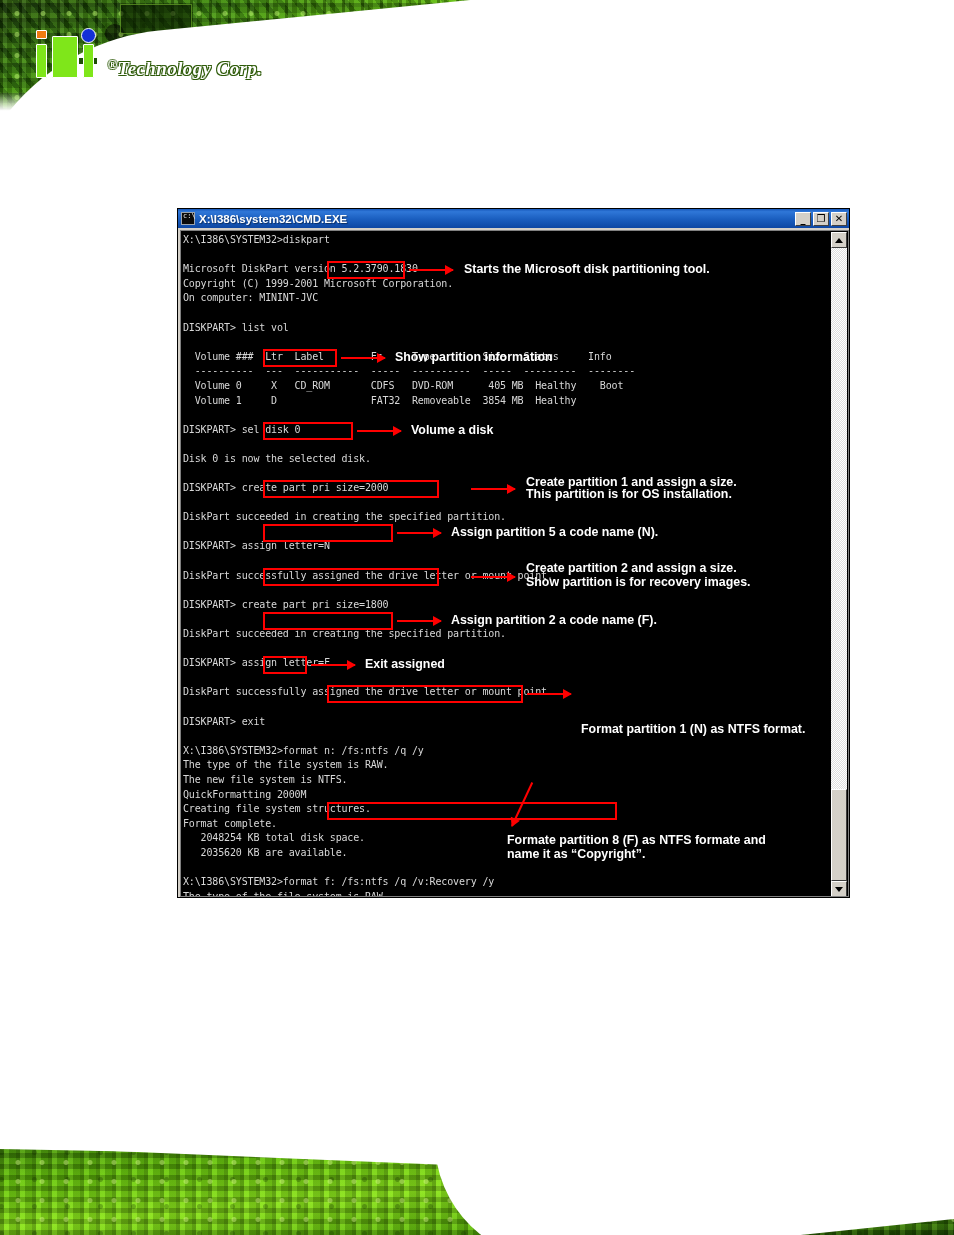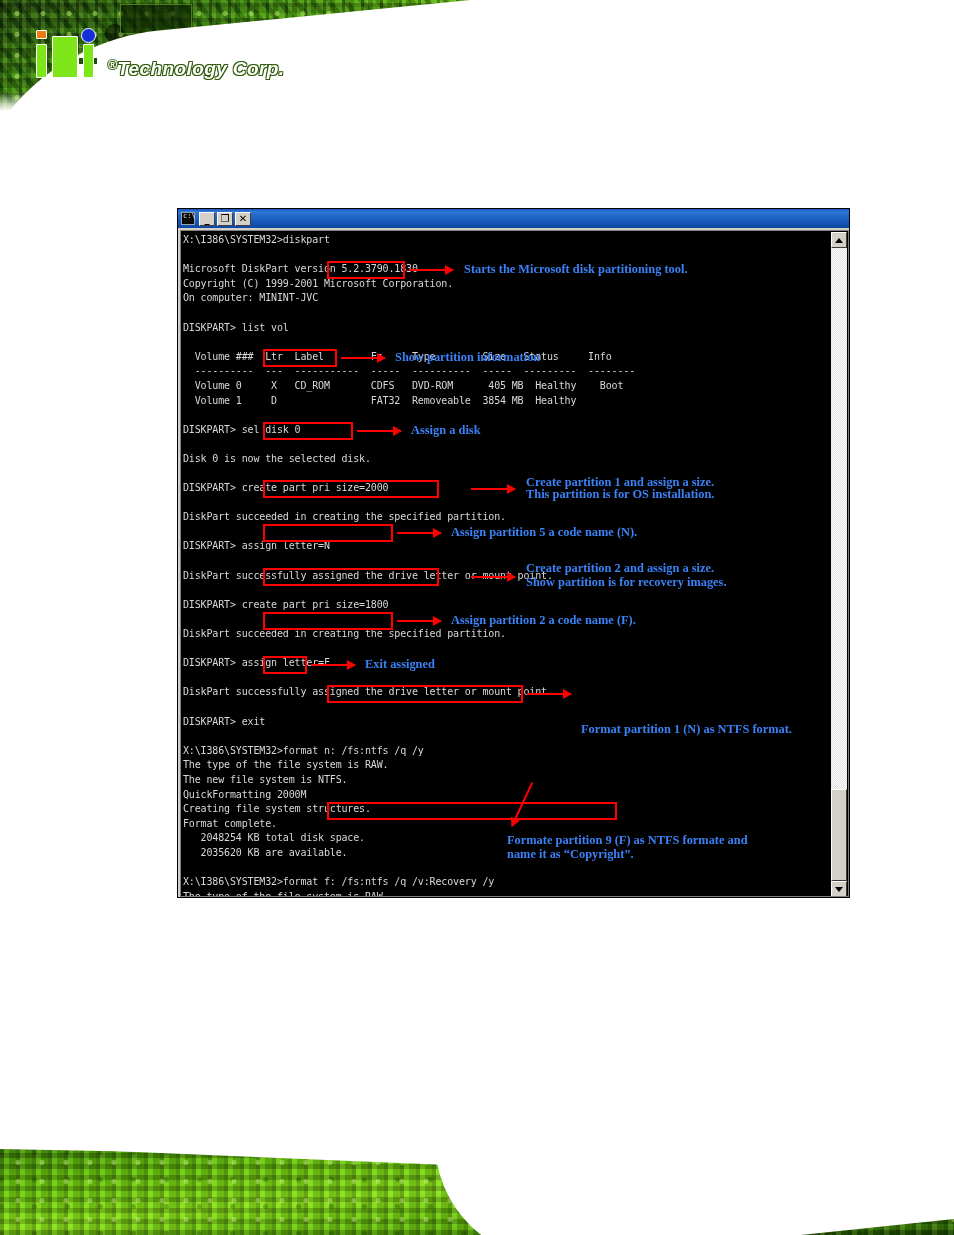--- a/index.html
+++ b/index.html
@@ -12,20 +12,21 @@
     position: relative;
     overflow: hidden;
   }
 
   
   #header-banner {
     position: absolute;
     left: 0; top: 0;
     width: 954px; height: 112px;
     overflow: hidden;
+    font-family: Liberation Serif, serif;
   }
   .pcb-base {
     position: absolute; inset: 0;
     background:
       radial-gradient(circle at 12% 30%, rgba(0,0,0,.55) 0 9px, transparent 10px),
       radial-gradient(circle at 28% 70%, rgba(0,0,0,.45) 0 7px, transparent 8px),
       radial-gradient(circle at 52% 20%, rgba(0,0,0,.40) 0 11px, transparent 12px),
       radial-gradient(circle at 68% 62%, rgba(0,0,0,.35) 0 8px, transparent 9px),
       radial-gradient(circle at 86% 34%, rgba(0,0,0,.45) 0 10px, transparent 11px),
       repeating-linear-gradient(90deg,
@@ -229,22 +230,22 @@
   }
 
   
   .hl-box {
     position: absolute;
     border: 2px solid #ff0000;
     pointer-events: none;
   }
   .ann {
     position: absolute;
-    color: #3b82f6;
-    font-family: Liberation Serif, serif;
+    color: #ffffff;
+    font-family: Liberation Sans, sans-serif;
     font-size: 12.4px;
     font-weight: bold;
     line-height: 14px;
     white-space: pre;
   }
   .arrow { position: absolute; height: 2px; background: #ff0000; }
   .arrow::after {
     content: "";
     position: absolute;
     right: -1px; top: -4px;
@@ -354,20 +355,21 @@
       <div class="lm-dot2"></div>
     </div>
     <div class="logo-text"><span class="reg">®</span><span>Technology Corp.</span></div>
   </div>
 </div>
 
 <div id="cmd-window">
 
   <div id="cmd-titlebar">
     <div id="cmd-icon"></div>
+    <div id="cmd-title">X:\I386\system32\CMD.EXE</div>
     <div class="win-btns">
       <div class="win-btn">_</div>
       <div class="win-btn">❐</div>
       <div class="win-btn">✕</div>
     </div>
   </div>
 
   <div id="cmd-body">
 
     <div id="console"><div class="line">X:\I386\SYSTEM32&gt;diskpart</div><div class="blank"></div><div class="line">Microsoft DiskPart version 5.2.3790.1830</div><div class="line">Copyright (C) 1999-2001 Microsoft Corporation.</div><div class="line">On computer: MININT-JVC</div><div class="blank"></div><div class="line">DISKPART&gt; list vol</div><div class="blank"></div><div class="line">  Volume ###  Ltr  Label        Fs     Type        Size   Status     Info</div><div class="line">  ----------  ---  -----------  -----  ----------  -----  ---------  --------</div><div class="line">  Volume 0     X   CD_ROM       CDFS   DVD-ROM      405 MB  Healthy    Boot</div><div class="line">  Volume 1     D                FAT32  Removeable  3854 MB  Healthy</div><div class="blank"></div><div class="line">DISKPART&gt; sel disk 0</div><div class="blank"></div><div class="line">Disk 0 is now the selected disk.</div><div class="blank"></div><div class="line">DISKPART&gt; create part pri size=2000</div><div class="blank"></div><div class="line">DiskPart succeeded in creating the specified partition.</div><div class="blank"></div><div class="line">DISKPART&gt; assign letter=N</div><div class="blank"></div><div class="line">DiskPart successfully assigned the drive letter or mount point.</div><div class="blank"></div><div class="line">DISKPART&gt; create part pri size=1800</div><div class="blank"></div><div class="line">DiskPart succeeded in creating the specified partition.</div><div class="blank"></div><div class="line">DISKPART&gt; assign letter=F</div><div class="blank"></div><div class="line">DiskPart successfully assigned the drive letter or mount point.</div><div class="blank"></div><div class="line">DISKPART&gt; exit</div><div class="blank"></div><div class="line">X:\I386\SYSTEM32&gt;format n: /fs:ntfs /q /y</div><div class="line">The type of the file system is RAW.</div><div class="line">The new file system is NTFS.</div><div class="line">QuickFormatting 2000M</div><div class="line">Creating file system structures.</div><div class="line">Format complete.</div><div class="line">   2048254 KB total disk space.</div><div class="line">   2035620 KB are available.</div><div class="blank"></div><div class="line">X:\I386\SYSTEM32&gt;format f: /fs:ntfs /q /v:Recovery /y</div><div class="line">The type of the file system is RAW.</div></div>
@@ -383,21 +385,21 @@
     <div class="hl-box" style="left:146px;  top:454px; width:196px; height:18px;"></div>
     <div class="hl-box" style="left:146px;  top:571px; width:290px; height:18px;"></div>
 
     <div class="arrow" style="left:228px; top:38px; width:44px;"></div>
     <div class="ann" style="left:283px; top:31px;">Starts the Microsoft disk partitioning tool.</div>
 
     <div class="arrow" style="left:160px; top:126px; width:44px;"></div>
     <div class="ann" style="left:214px; top:119px;">Show partition information</div>
 
     <div class="arrow" style="left:176px; top:199px; width:44px;"></div>
-    <div class="ann" style="left:230px; top:192px;">Assign a disk</div>
+    <div class="ann" style="left:230px; top:192px;">Volume a disk</div>
 
     <div class="arrow" style="left:290px; top:257px; width:44px;"></div>
     <div class="ann" style="left:345px; top:244px;">Create partition 1 and assign a size.</div>
     <div class="ann" style="left:345px; top:256px;">This partition is for OS installation.</div>
 
     <div class="arrow" style="left:216px; top:301px; width:44px;"></div>
     <div class="ann" style="left:270px; top:294px;">Assign partition 5 a code name (N).</div>
 
     <div class="arrow" style="left:290px; top:345px; width:44px;"></div>
     <div class="ann" style="left:345px; top:330px;">Create partition 2 and assign a size.</div>
@@ -406,21 +408,21 @@
     <div class="arrow" style="left:216px; top:389px; width:44px;"></div>
     <div class="ann" style="left:270px; top:382px;">Assign partition 2 a code name (F).</div>
 
     <div class="arrow" style="left:130px; top:433px; width:44px;"></div>
     <div class="ann" style="left:184px; top:426px;">Exit assigned</div>
 
     <div class="arrow" style="left:346px; top:462px; width:44px;"></div>
     <div class="ann" style="left:400px; top:455px;margin-top:36px;">Format partition 1 (N) as NTFS format.</div>
 
     <div class="arrow-diag" style="left:330px; top:595px; height:48px; transform: rotate(205deg);"></div>
-    <div class="ann" style="left:326px; top:602px;">Formate partition 9 (F) as NTFS formate and</div>
+    <div class="ann" style="left:326px; top:602px;">Formate partition 8 (F) as NTFS formate and</div>
     <div class="ann" style="left:326px; top:616px;">name it as “Copyright”.</div>
 
     <div id="cmd-scroll">
       <div class="sb-btn">
           <div class="sb-arrow sb-up"></div>
         </div>
       <div class="sb-track">
         <div class="sb-thumb"></div>
       </div>
       <div class="sb-btn">

